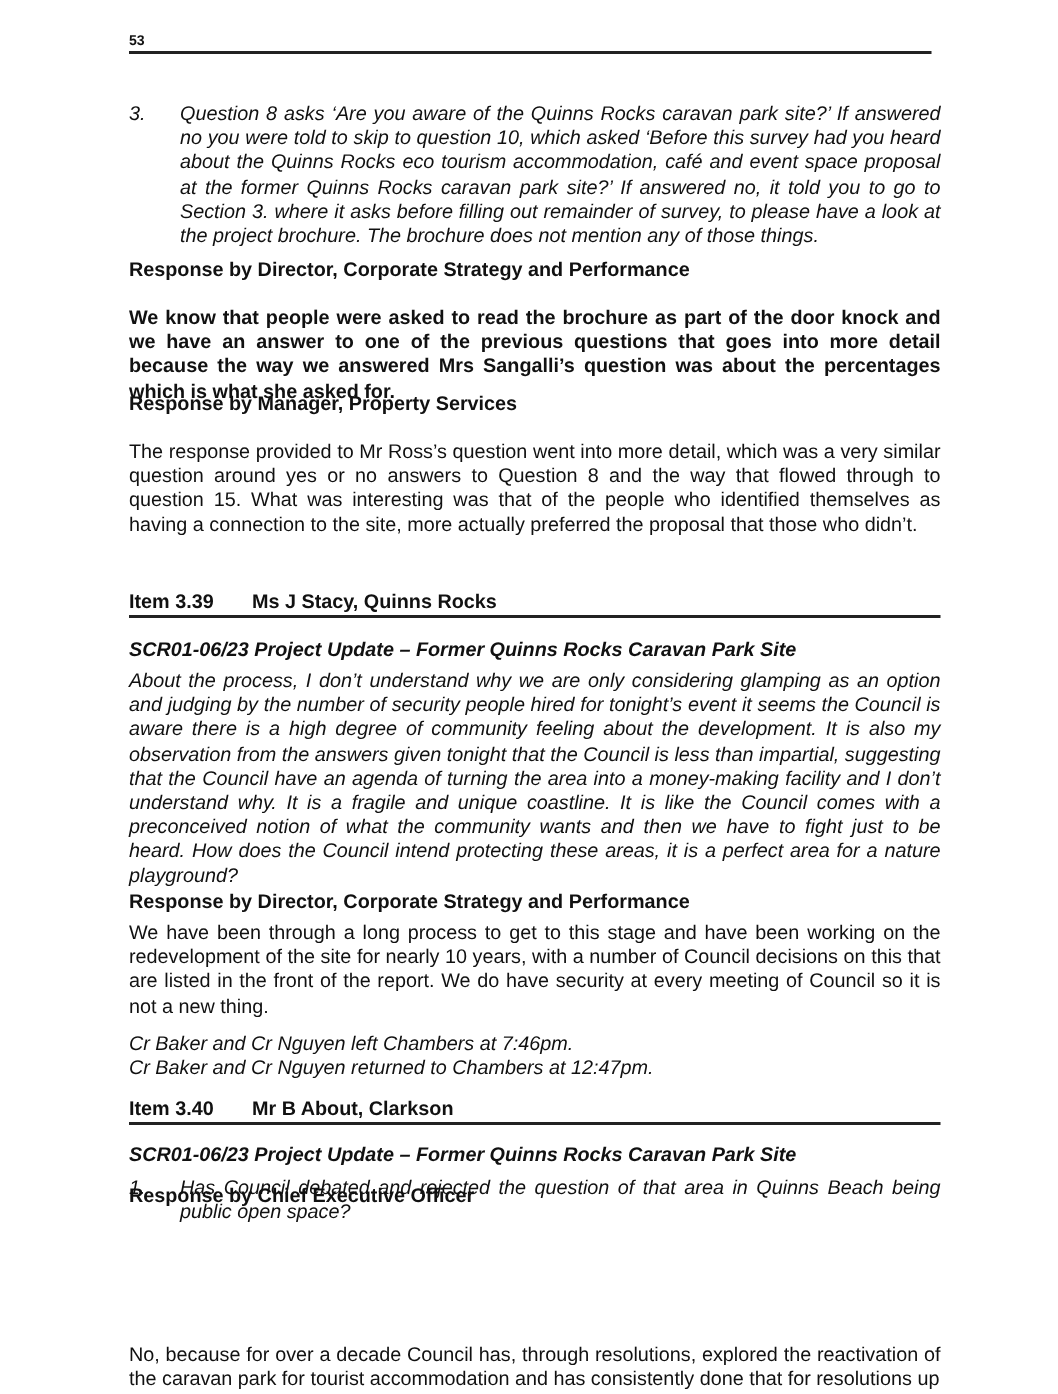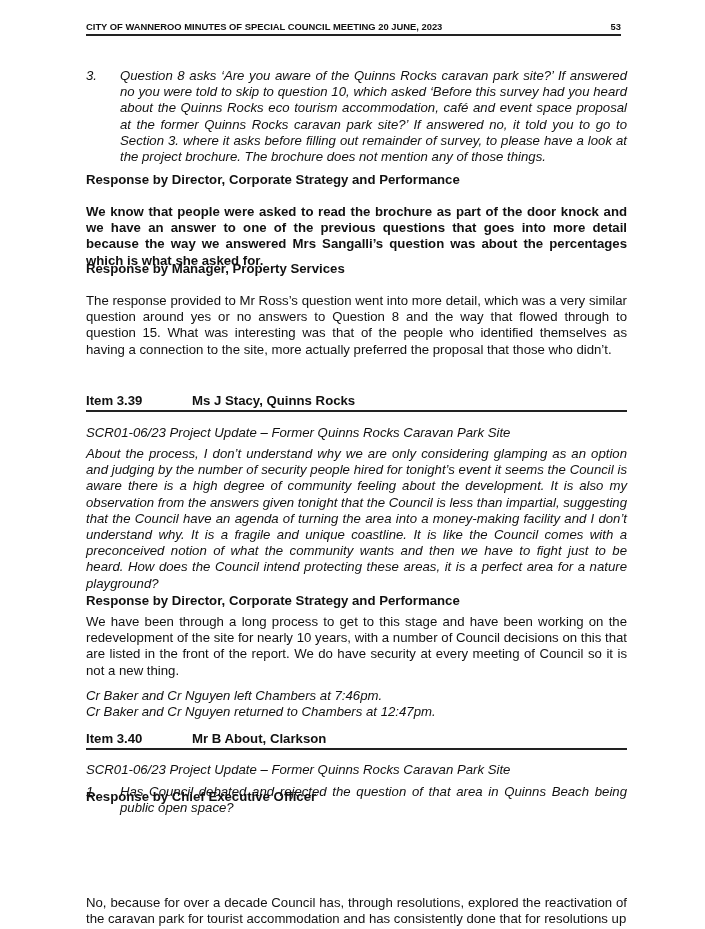--- a/index.html
+++ b/index.html
@@ -18,28 +18,27 @@
     .ital { font-style: italic; }
     .bold { font-weight: bold; }
     .num-item { display: flex; }
     .num-item .num { width: 34px; flex: none; font-style: italic; }
     .num-item .txt { flex: 1; font-style: italic; text-align: justify; text-align-last: left; }
     .item-head {
       position: absolute; left: 86px; width: 541px;
       font-weight: bold; font-size: 13.2px; line-height: 16px;
       border-bottom: 2px solid #222; padding-bottom: 1px; display: flex;
     }
-    .item-head .inum { width: 106px; flex: none; }
-    .subject { font-weight: normal; font-style: italic; }
+    .item-head .inum { width: 82px; flex: none; }
+    .subject { font-weight: bold; font-style: italic; }
   </style>
 </head>
 <body>
 
 <div class="page-header">
-  <span>CITY OF WANNEROO MINUTES OF SPECIAL COUNCIL MEETING 20 JUNE, 2023</span>
   <span>53</span>
 </div>
 
 <div class="blk num-item" style="top:68px;">
   <span class="num">3.</span>
   <span class="txt">Question 8 asks ‘Are you aware of the Quinns Rocks caravan park site?’  If answered no you were told to skip to question 10, which asked ‘Before this survey had you heard about the Quinns Rocks eco tourism accommodation, café and event space proposal at the former Quinns Rocks caravan park site?’  If answered no, it told you to go to Section 3. where it asks before filling out remainder of survey, to please have a look at the project brochure.  The brochure does not mention any of those things.</span>
 </div>
 
 <div class="blk bold" style="top:172px;">Response by Director, Corporate Strategy and Performance</div>
 <div class="blk just" style="top:204px;font-weight:bold;">We know that people were asked to read the brochure as part of the door knock and we have an answer to one of the previous questions that goes into more detail because the way we answered Mrs Sangalli’s question was about the percentages which is what she asked for.</div>

